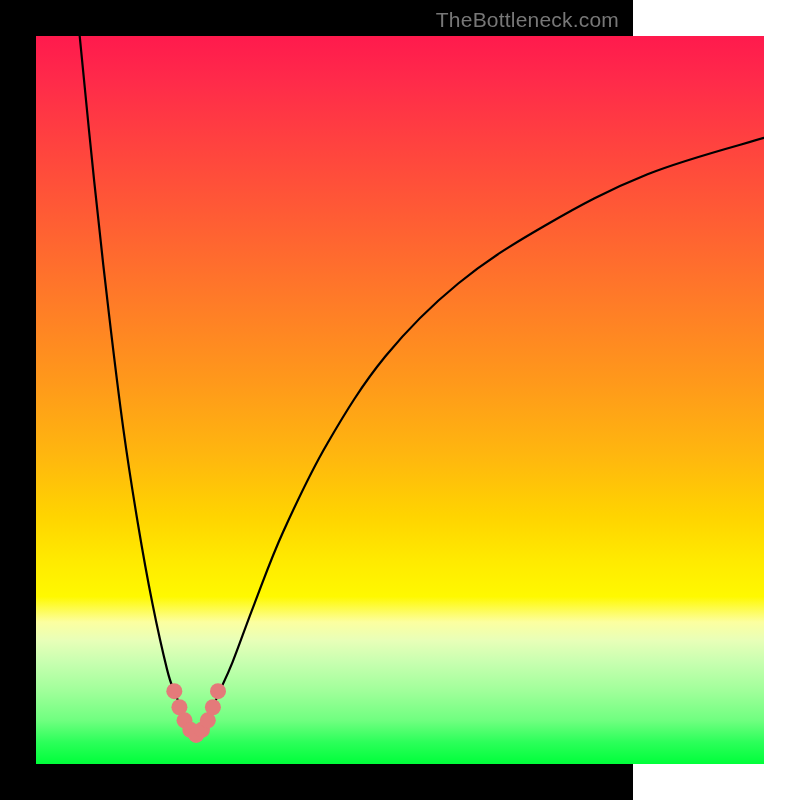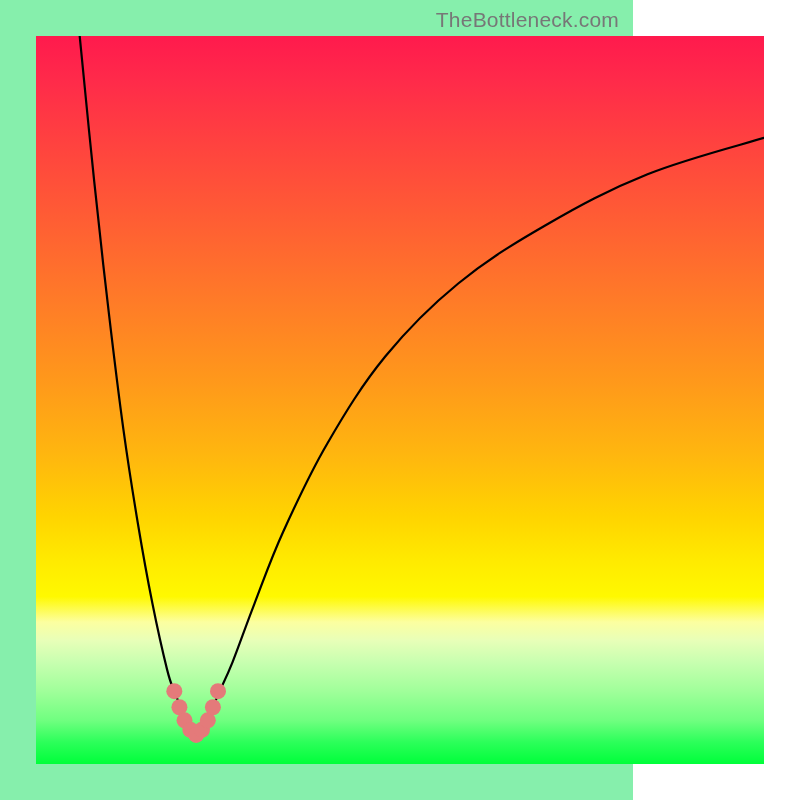--- a/index.html
+++ b/index.html
@@ -6,21 +6,21 @@
     margin: 0;
     padding: 0;
     width: 800px;
     height: 800px;
     overflow: hidden;
     font-family: Arial, Helvetica, sans-serif;
   }
   .frame {
     width: 633px;
     height: 800px;
-    background: #86efac;
+    background: #000000;
     position: relative;
     text-align: center;
   }
   .plot-area {
     position: absolute;
     left: 36px;
     top: 36px;
     width: 728px;
     height: 728px;
     overflow: hidden;

